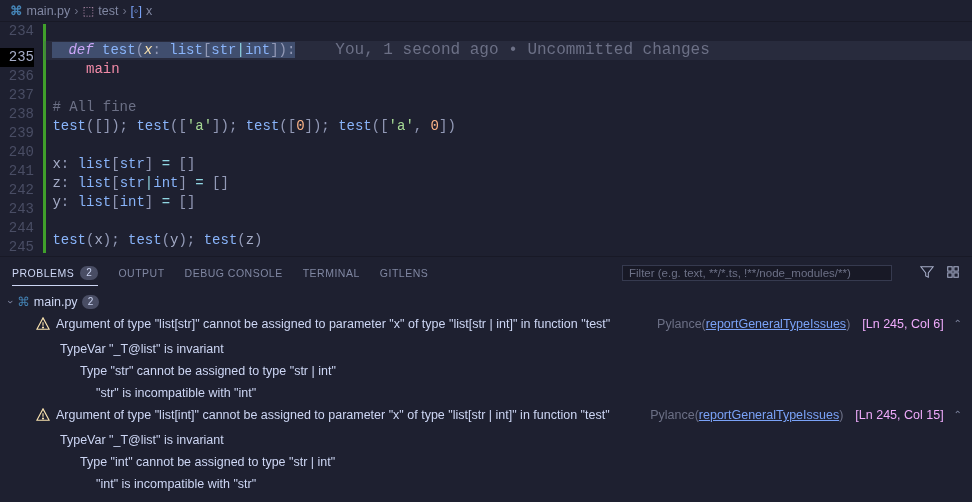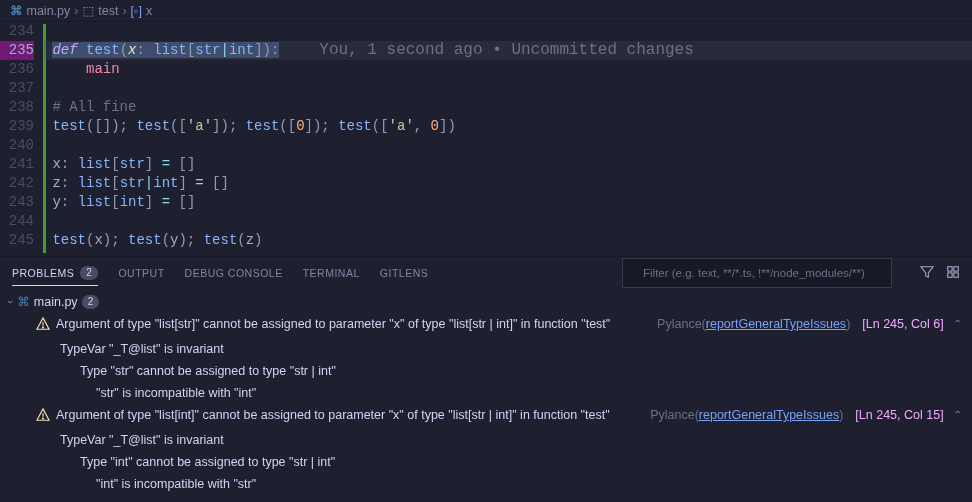--- a/index.html
+++ b/index.html
@@ -38,27 +38,27 @@
 }
 .gutter {
   width: 44px;
   text-align: right;
   padding-right: 10px;
   color: #494d64;
   user-select: none;
   position: relative;
 }
 .gutter .ln { height: 19px; }
-.gutter .ln.active { color: #a6adc8; background: #701a75; }
+.gutter .ln.active { color: #a6adc8; background: #000000; margin-top: 7px; }
 .code-area { flex: 1; position: relative; }
 .line { height: 19px; white-space: pre; }
 .line.hl { background: rgba(73,77,100,0.25); }
 .sel { background: rgba(137,180,250,0.26); }
 .k  { color: #f38ba8; }
-.kw-def { color: #cba6f7; font-style: italic; }
+.kw-def { color: #cba6f7; font-style: italic; margin-left: 16px; }
 .fn { color: #89b4fa; }
 .prm { color: #f9e2af; font-style: italic; }
 .ty { color: #89b4fa; }
 .punc { color: #939ab7; }
 .op { color: #91d7e3; }
 .str { color: #a6da95; }
 .num { color: #fab387; }
 .cmt { color: #6c7086; }
 .codelens { color: #6c7086; font-size: 16px; margin-left: 40px; }
 .gutter-bar {
@@ -102,24 +102,24 @@
   border-radius: 8px;
   padding: 0 6px;
   font-size: 10px;
   line-height: 14px;
 }
 .panel-tabs .spacer { flex: 1; }
 .filter-input {
   background: #181926;
   border: 1px solid #363a4f;
   color: #cdd6f4;
-  padding: 2px 20px;
+  padding: 2px 6px;
   width: 270px;
   font-size: 11.5px;
-  height: 30px;
+  height: 16px;
 }
 .filter-input::placeholder { color: #6c7086; }
 .panel-actions { display:flex; gap:12px; align-items:center; margin-left:8px;}
 .panel-body {
   flex: 1;
   overflow-y: auto;
   font-size: 12.5px;
   line-height: 22px;
   color: #cdd6f4;
   padding: 2px 0 6px 8px;

